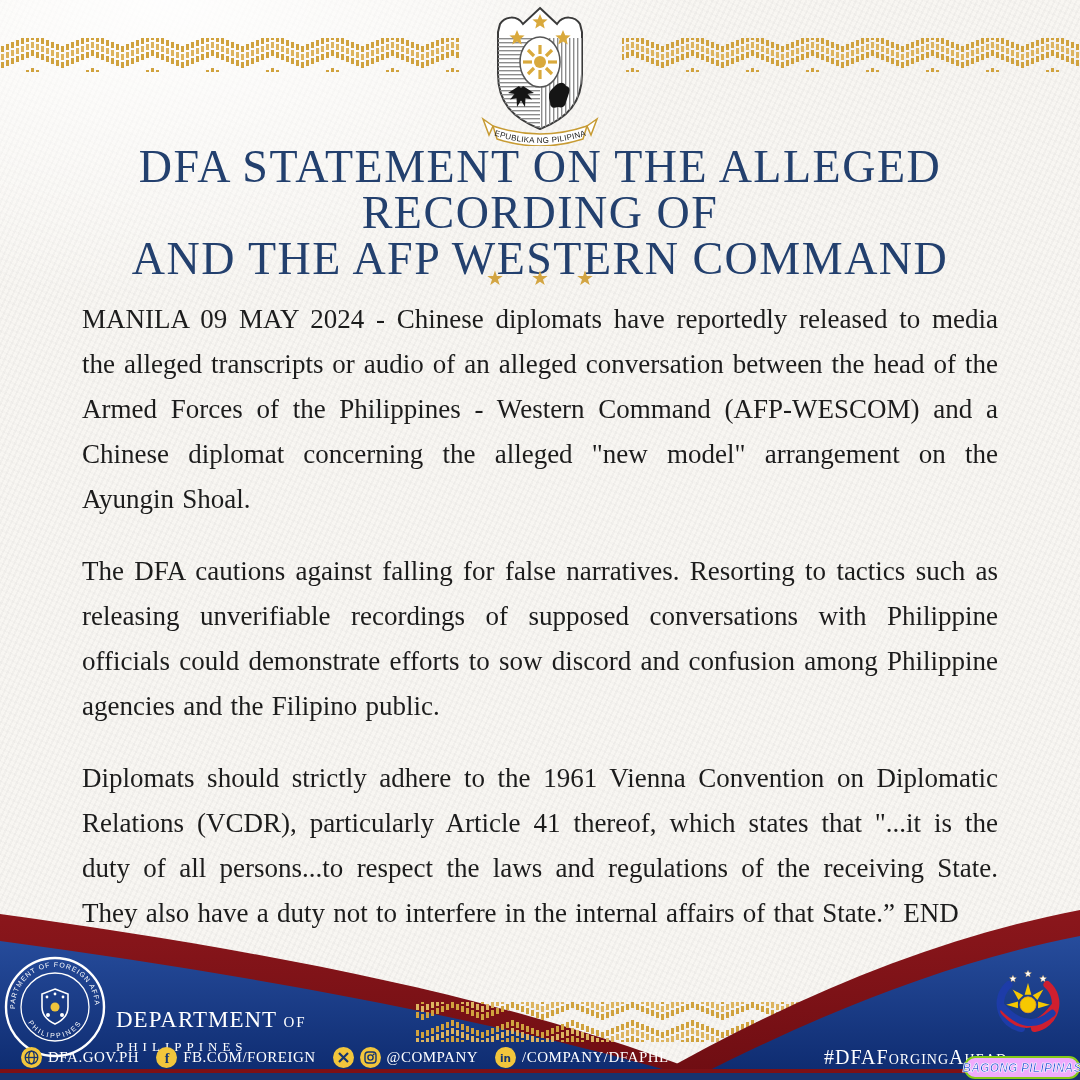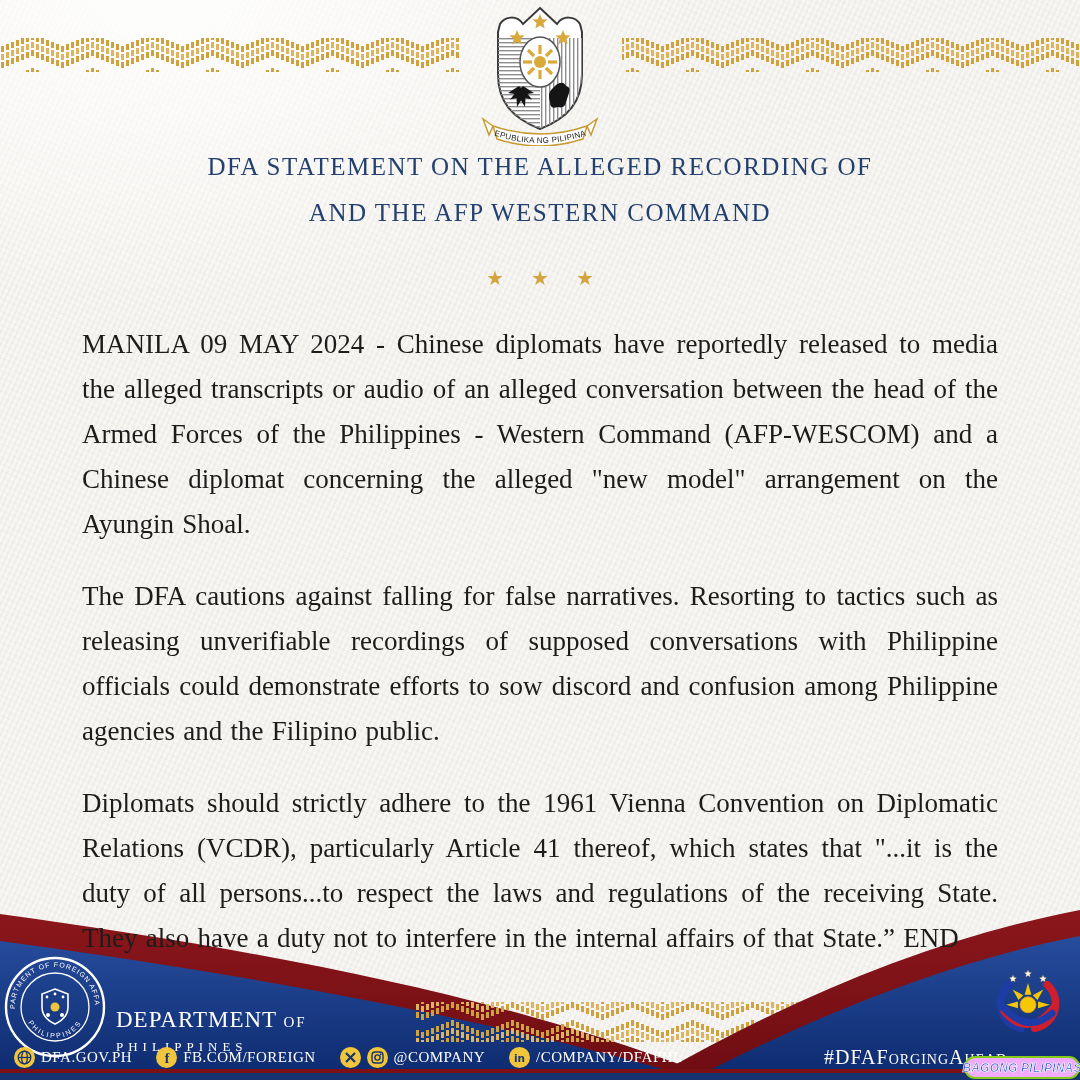--- a/index.html
+++ b/index.html
@@ -7,35 +7,35 @@
           background:#f8f6f2;font-family:"Liberation Serif",serif;}
   .canvas::before{content:"";position:absolute;inset:0;z-index:0;
      background:
        radial-gradient(ellipse 900px 500px at 15% 0%, rgba(255,255,255,.9), rgba(255,255,255,0) 60%),
        repeating-linear-gradient(115deg, rgba(60,60,70,.035) 0 2px, rgba(255,255,255,0) 2px 5px),
        repeating-linear-gradient(25deg, rgba(60,60,70,.02) 0 2px, rgba(255,255,255,0) 2px 6px);}
   svg.bg{position:absolute;inset:0;z-index:1;}
   svg.emblem{position:absolute;left:473px;top:2px;width:134px;height:144px;z-index:2;}
 
   .title{position:absolute;top:144px;left:0;width:1080px;z-index:2;text-align:center;
-         color:#23406e;font-size:25px;line-height:46px;font-weight:500;letter-spacing:1.5px;}
+         color:#23406e;font-size:46px;line-height:46px;font-weight:500;letter-spacing:1.5px;}
   .stars{position:absolute;top:266px;left:0;width:1080px;z-index:2;text-align:center;
          color:#d3a542;font-size:20px;letter-spacing:11px;text-indent:11px;}
-  .bodytext{position:absolute;left:82px;top:322px;width:916px;z-index:2;}
+  .bodytext{position:absolute;left:82px;top:297px;width:916px;z-index:2;}
   .bodytext p{margin:0 0 27px;font-size:27px;line-height:45px;color:#1c1c1c;
               text-align:justify;word-spacing:1.5px;}
 
   .org{position:absolute;left:116px;top:1006px;z-index:3;color:#fff;letter-spacing:1px;}
   .org .l1{font-size:23px;line-height:27px;}
   .org .l1 .of{font-size:15px;letter-spacing:2px;}
   .org .l2{font-size:23px;line-height:27px;}
   .org .l3{font-size:13px;line-height:22px;letter-spacing:5px;}
   .seal{position:absolute;left:2px;top:954px;width:106px;height:106px;z-index:3;}
 
-  .social{position:absolute;left:14px;top:1047px;z-index:3;display:flex;align-items:center;gap:24px;text-align:center;}
+  .social{position:absolute;left:21px;top:1047px;z-index:3;display:flex;align-items:center;gap:17px;text-align:center;}
   .social .item{display:flex;align-items:center;gap:6px;}
   .social .badge-ic{display:inline-flex;width:21px;height:21px;border-radius:50%;
         background:#f2c63c;align-items:center;justify-content:center;flex:0 0 auto;}
   .social .lbl{color:#fff;font-size:15px;letter-spacing:.5px;white-space:nowrap;}
 
   .hashtag{position:absolute;left:824px;top:1046px;z-index:3;color:#fff;font-size:20px;
            font-variant:small-caps;letter-spacing:1px;}
   .bp-logo{position:absolute;left:983px;top:968px;width:90px;height:92px;z-index:3;}
   .bp-badge{position:absolute;left:964px;top:1056px;z-index:4;width:112px;height:19px;
             border:2px solid #84cc16;border-radius:11px;background:#f0abfc;

